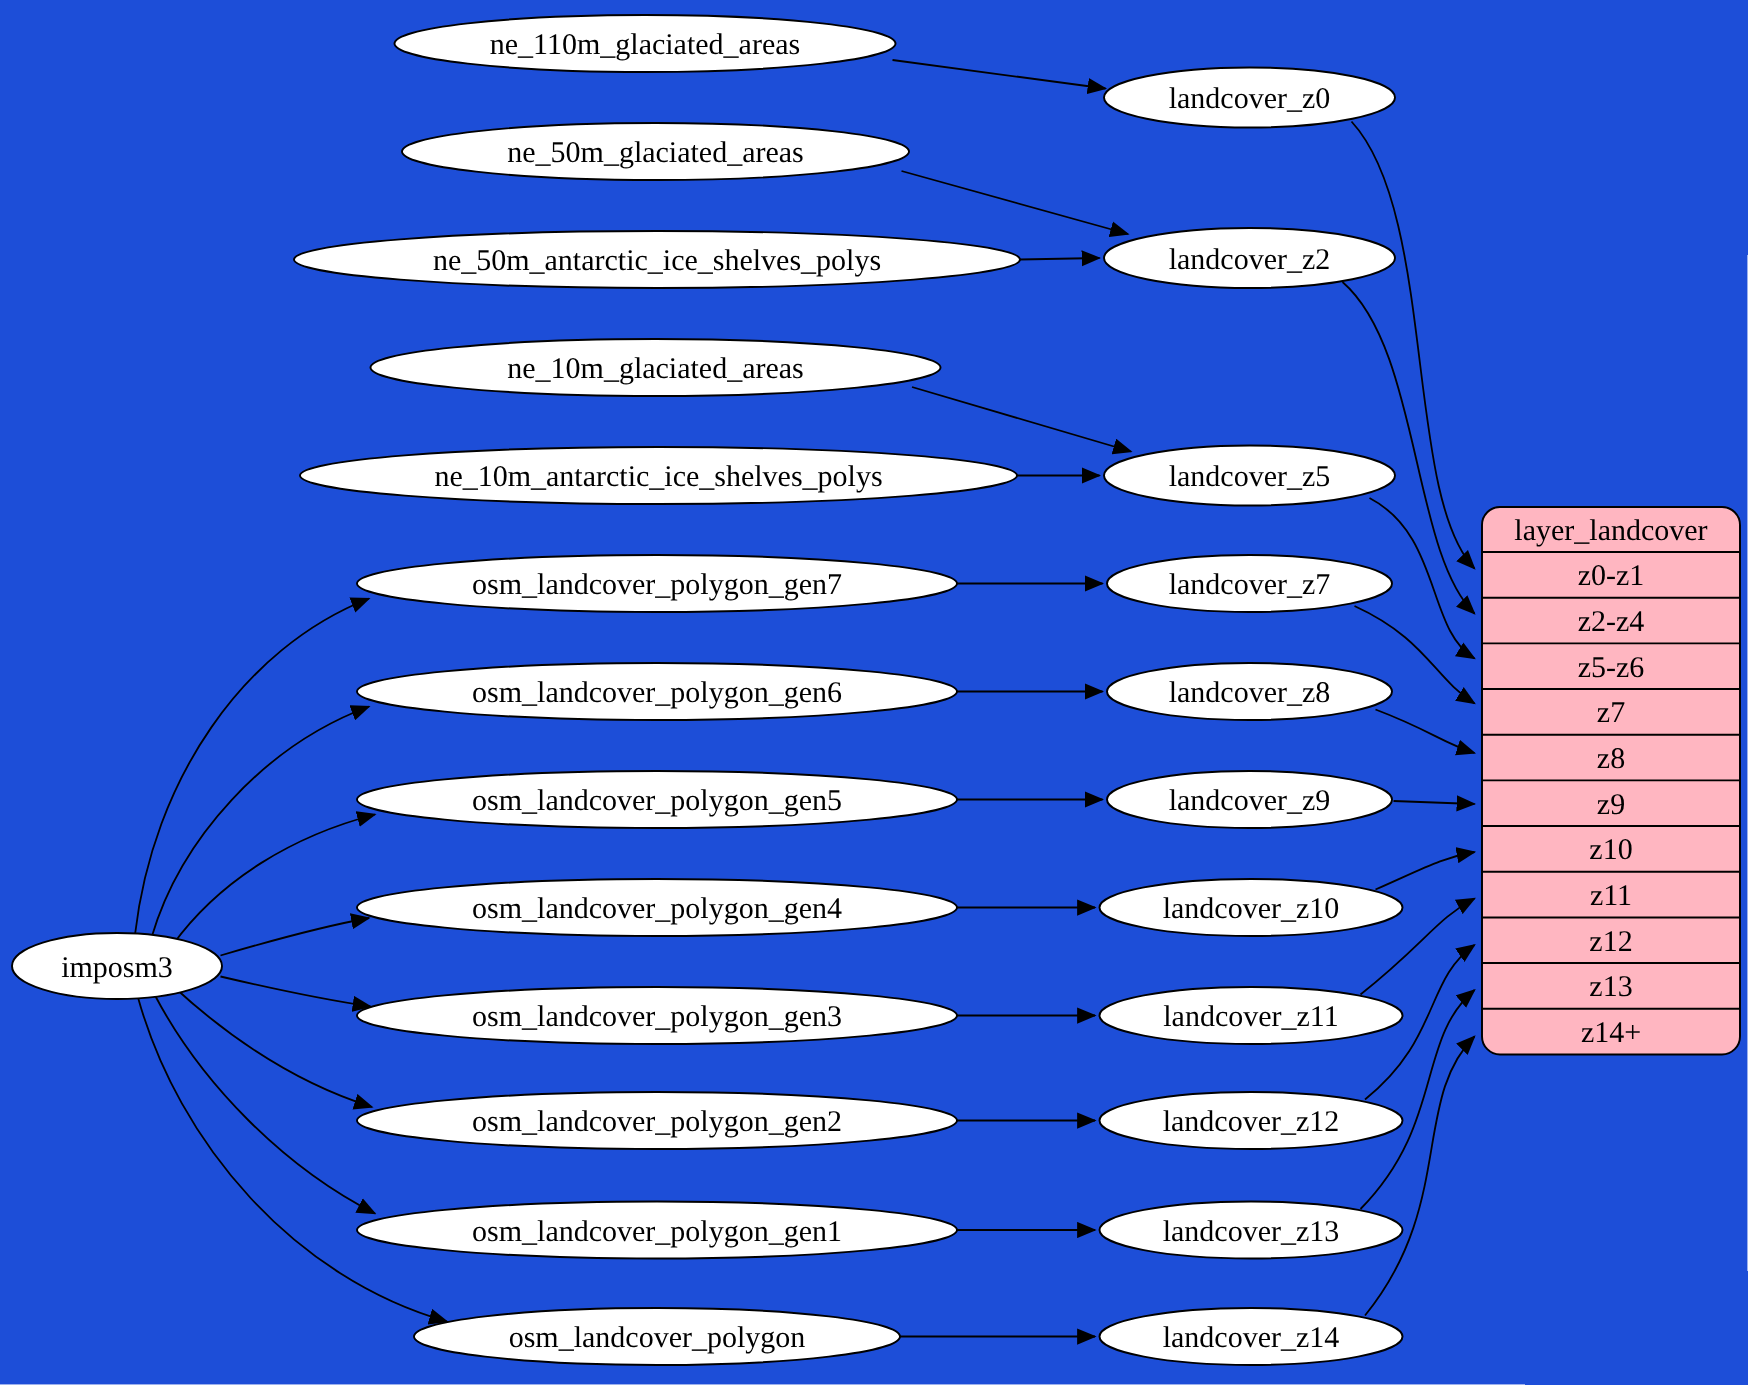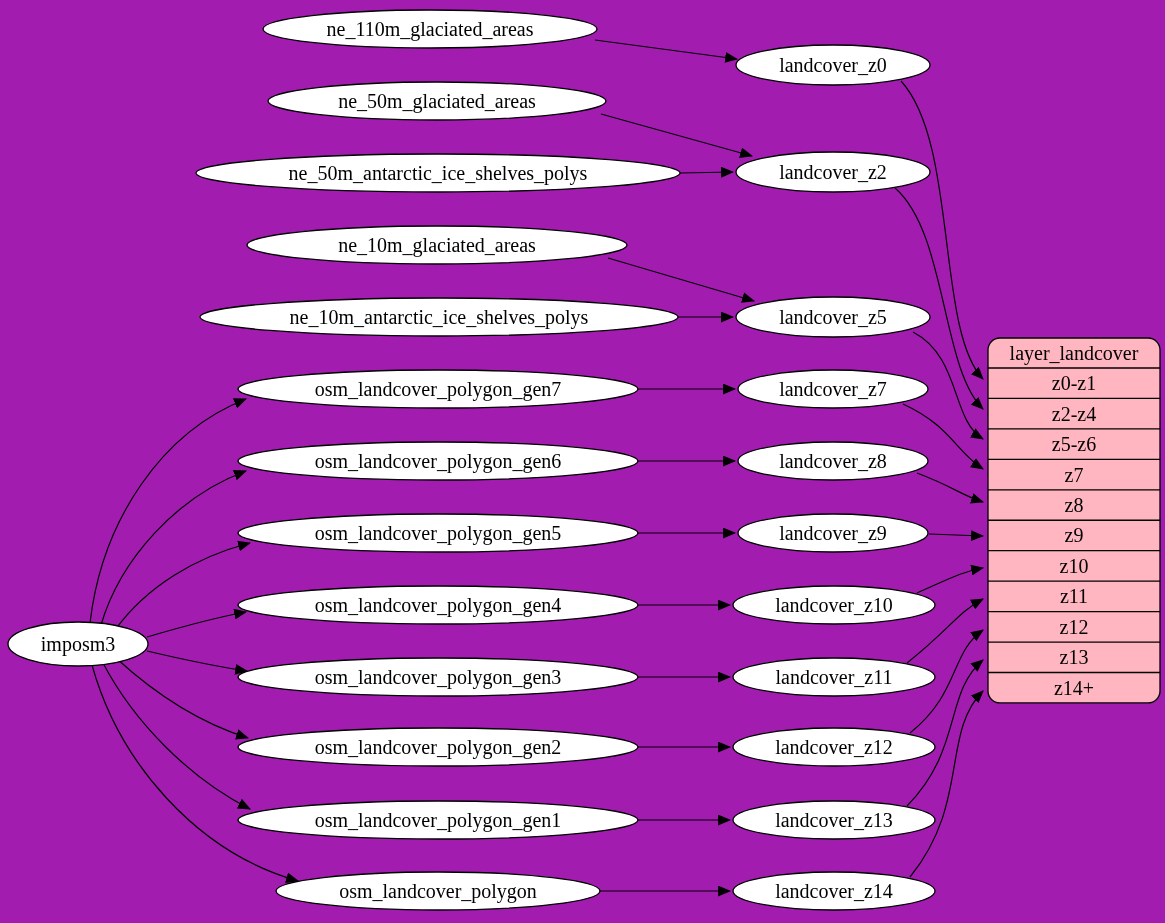--- a/index.html
+++ b/index.html
@@ -4,21 +4,21 @@
 <style>
   html, body {
     margin: 0;
     padding: 0;
     background: #ffffff;
   }
   .canvas {
     position: relative;
     width: 1165px;
     height: 923px;
-    background: #a21caf;
+    background: #1d4ed8;
     overflow: hidden;
   }
   svg { display: block; }
   svg text {
     font-family: "Liberation Serif", "DejaVu Serif", serif;
     font-size: 20px;
     fill: #000000;
   }
 </style>
 </head>

